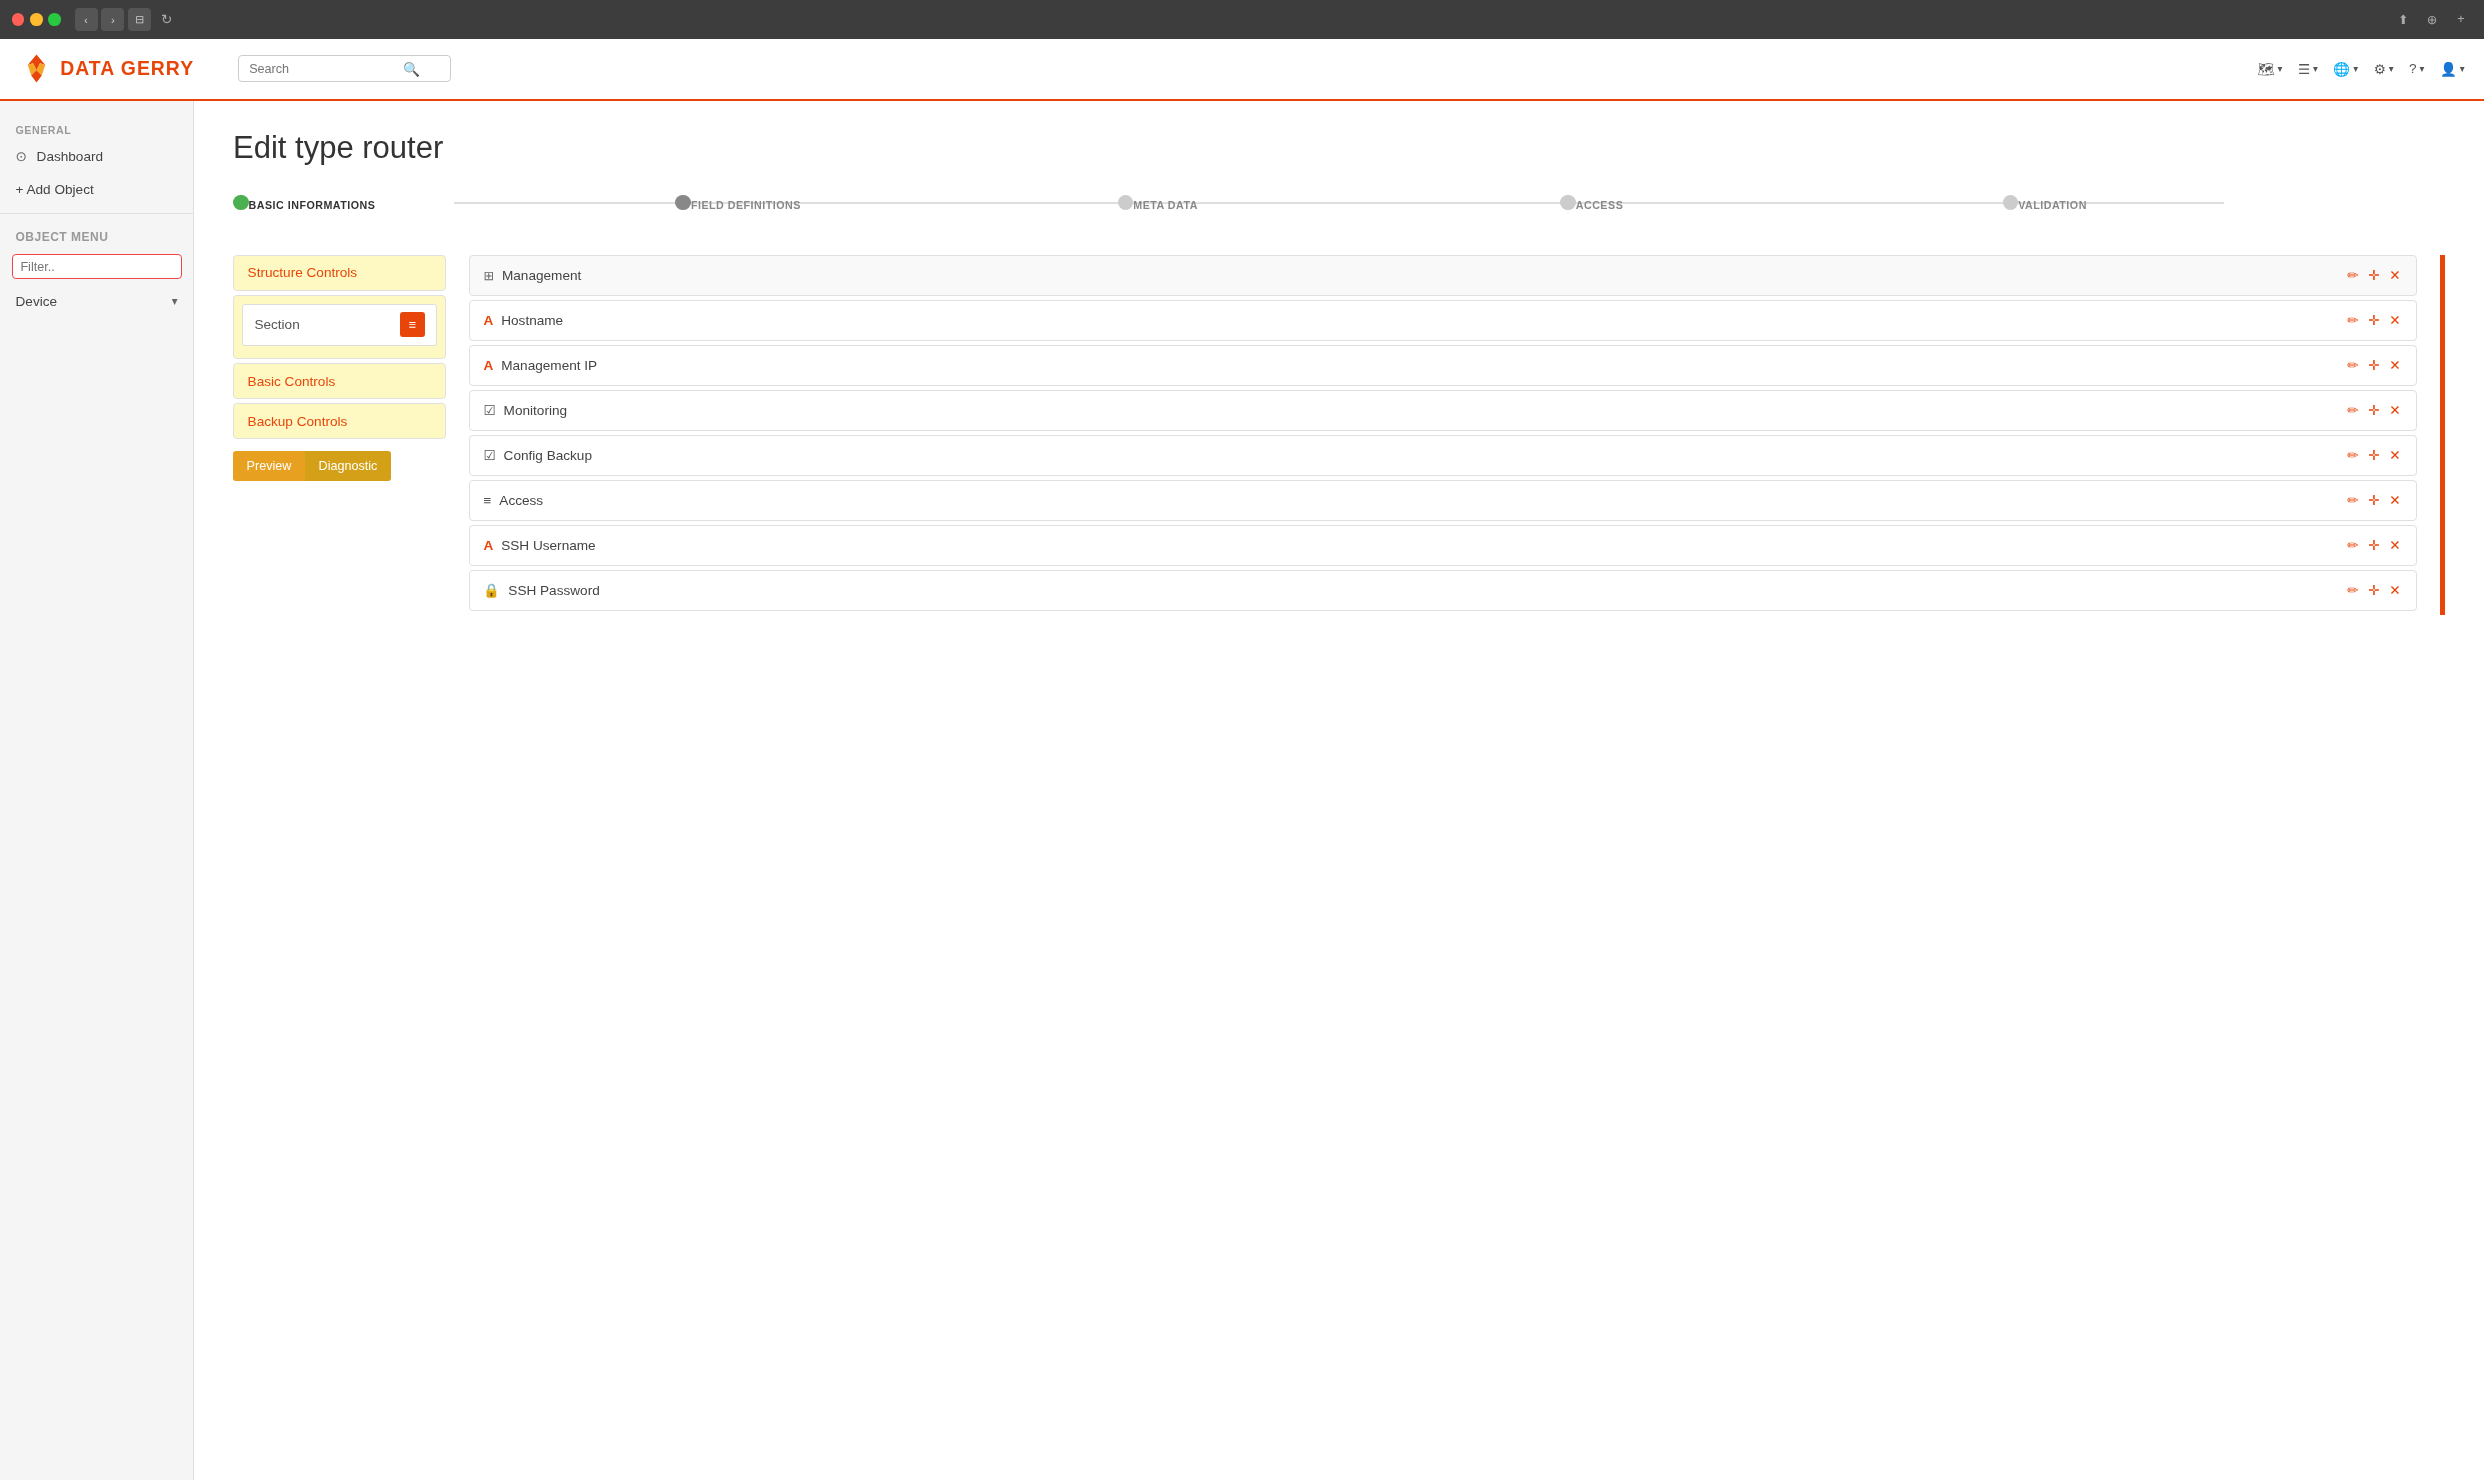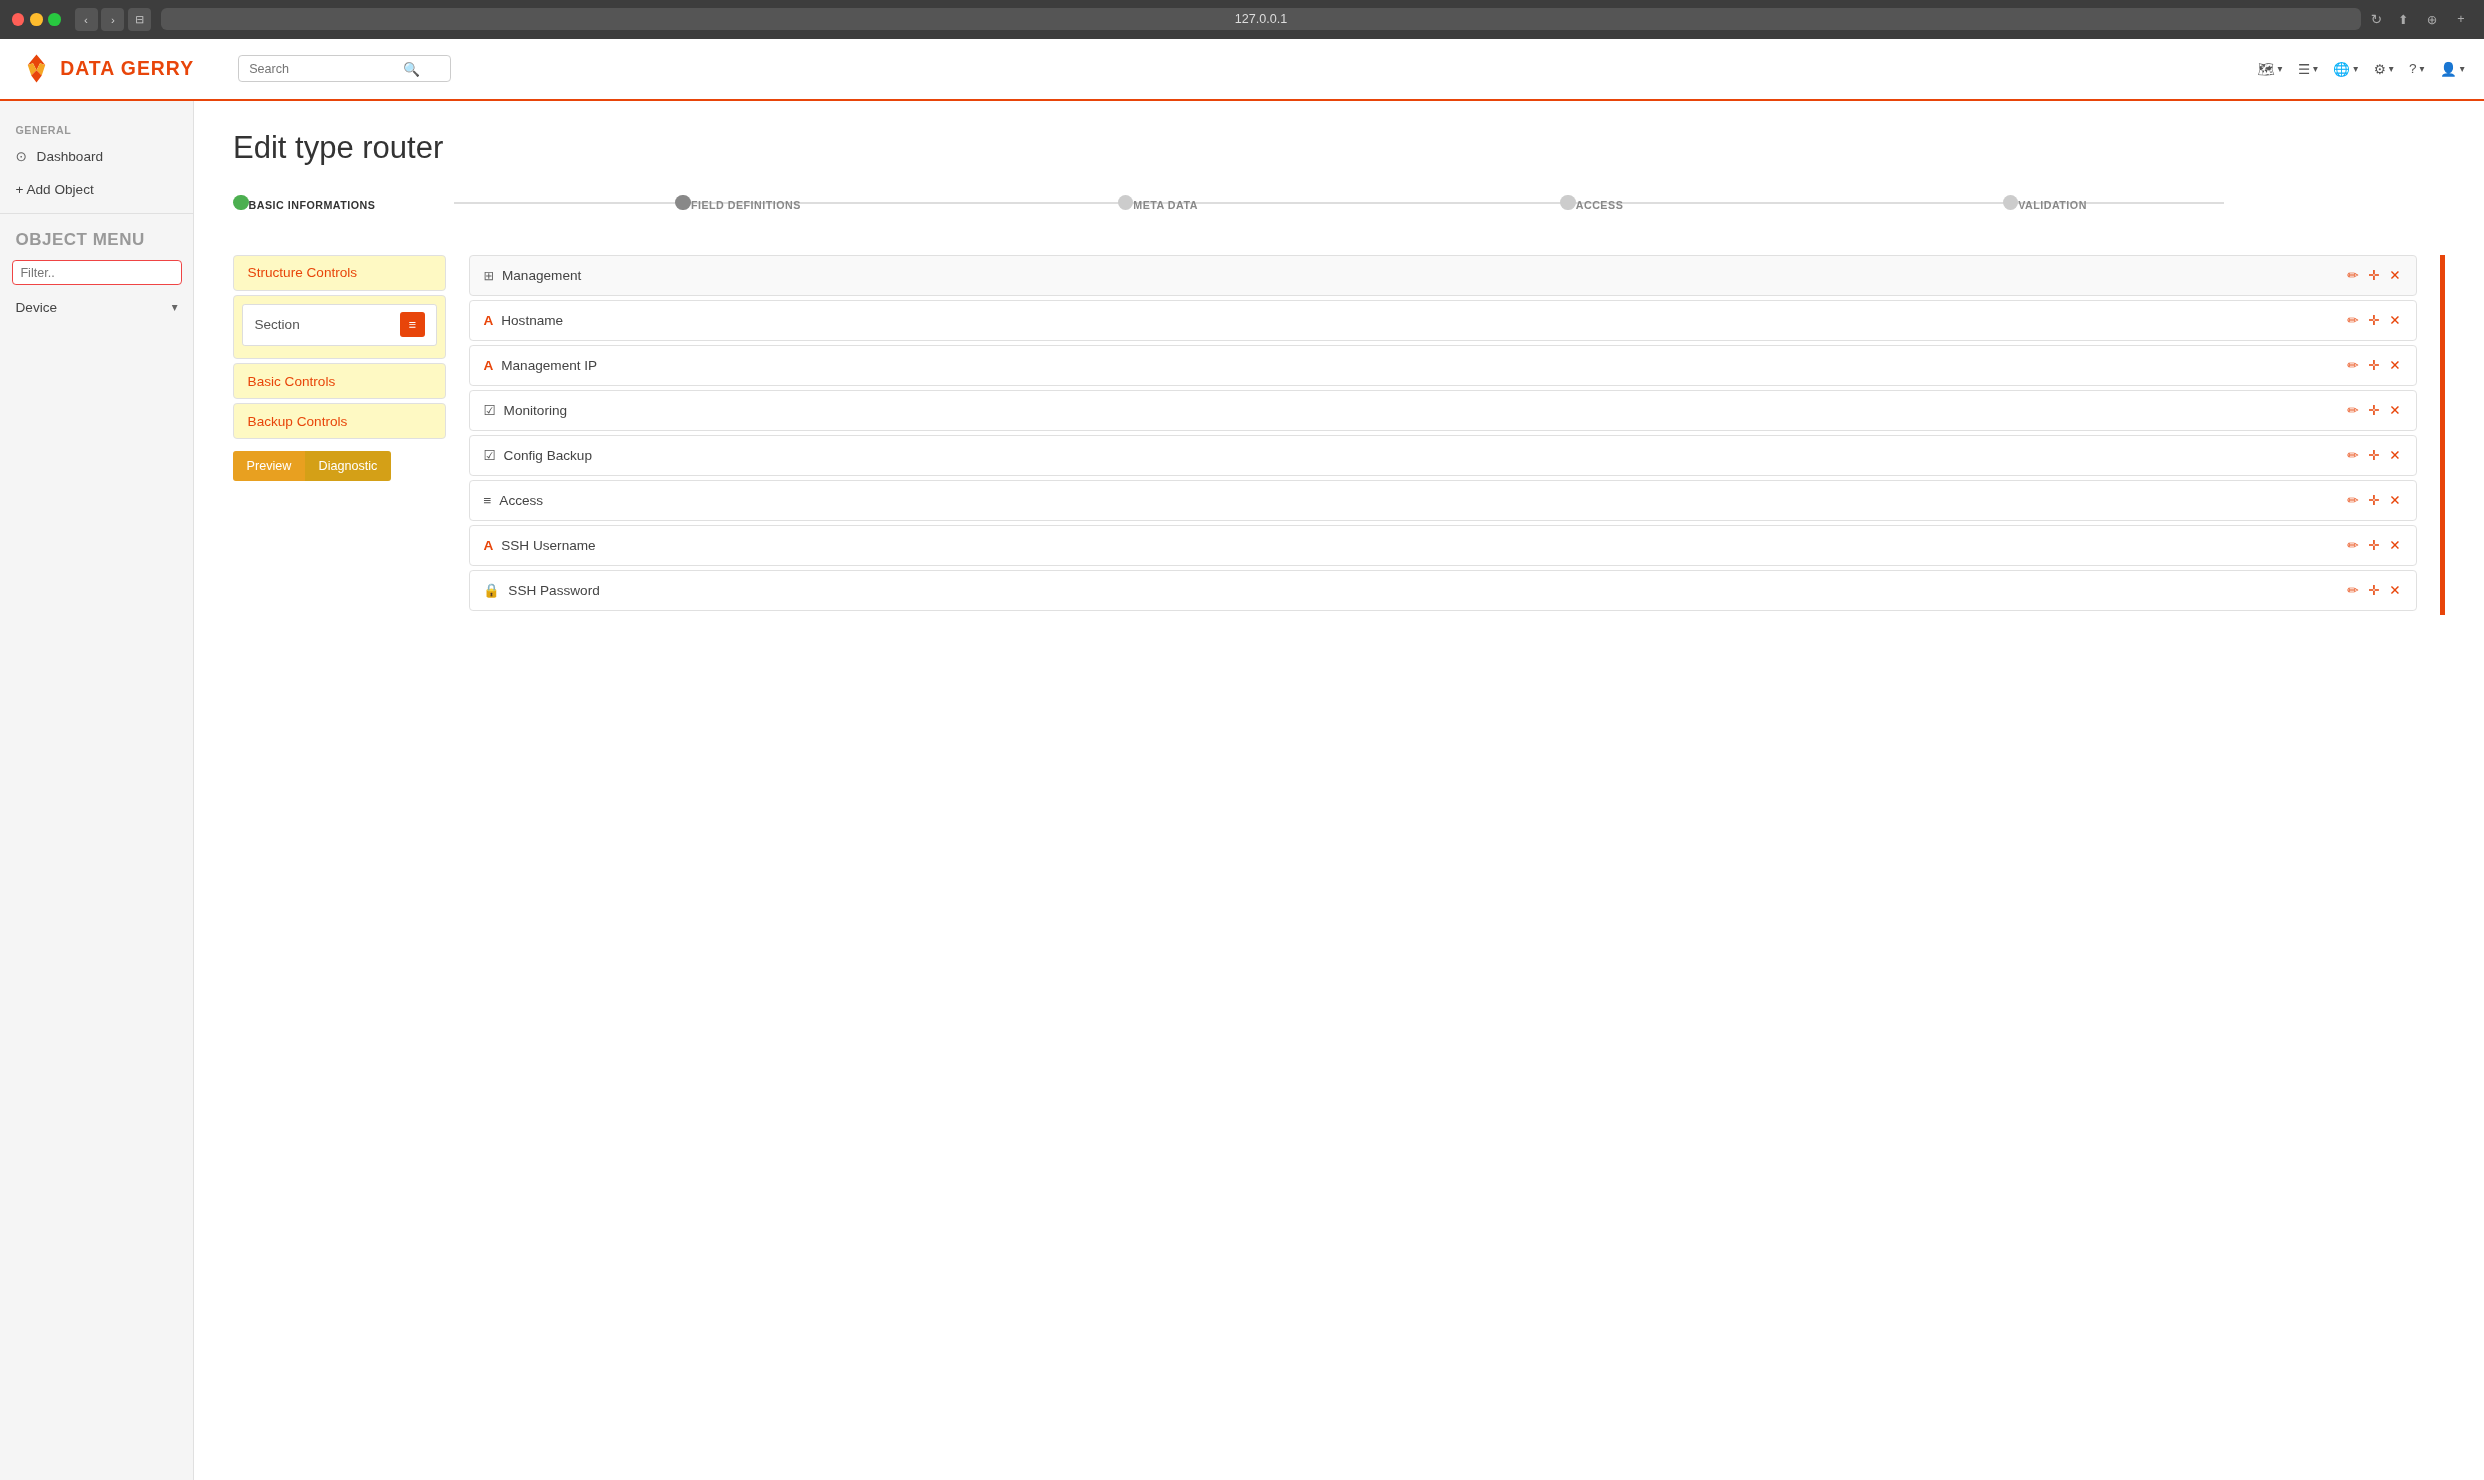--- a/index.html
+++ b/index.html
@@ -39,21 +39,21 @@
 
     
     .app-body { display: flex; flex: 1; overflow: hidden; }
 
     
     .sidebar { width: 194px; background: #f5f5f5; border-right: 1px solid #e0e0e0; padding: 15.5px 0; overflow-y: auto; flex-shrink: 0; }
     .sidebar-section-label { font-size: 10.7px; font-weight: 600; color: #999; padding: 7.8px 15.5px 3.9px; letter-spacing: 0.5px; }
     .sidebar-item { display: flex; align-items: center; gap: 9.7px; padding: 8.7px 15.5px; cursor: pointer; color: #444; font-size: 13.6px; }
     .sidebar-item-icon { font-size: 13.6px; color: #666; }
     .sidebar-divider { height: 1px; background: #e0e0e0; margin: 7.8px 0; }
-    .object-menu-label { font-size: 17px; font-weight: 600; color: #999; padding: 7.8px 15.5px 3.9px; letter-spacing: 0.5px; }
+    .object-menu-label { font-size: 12px; font-weight: 600; color: #999; padding: 7.8px 15.5px 3.9px; letter-spacing: 0.5px; }
     .filter-input { margin: 5.8px 11.6px; border: 1px solid #ef4444; border-radius: 3.9px; padding: 4.9px 7.8px; font-size: 12.6px; color: #1d4ed8; width: calc(100% - 23px); outline: none; }
     .sidebar-expandable { display: flex; align-items: center; justify-content: space-between; padding: 8.7px 15.5px; cursor: pointer; color: #444; font-size: 13.6px; }
     .expand-icon { color: #666; font-size: 11.6px; }
 
     
     .main-content { flex: 1; overflow-y: auto; padding: 29px 39px; background: #fff; }
     .page-title { font-size: 31px; font-weight: 300; color: #333; margin-bottom: 29px; }
 
     
     .wizard-steps { display: flex; align-items: flex-start; gap: 0; margin-bottom: 29px; padding-bottom: 9.7px; }
@@ -105,21 +105,20 @@
   <div class="traffic-lights">
     <div class="traffic-light tl-red"></div>
     <div class="traffic-light tl-yellow"></div>
     <div class="traffic-light tl-green"></div>
   </div>
   <div class="nav-buttons">
     <button class="nav-btn">‹</button>
     <button class="nav-btn">›</button>
     <button class="tab-btn">⊟</button>
   </div>
-  <div class="address-bar">127.0.0.1</div>
   <button class="reload-btn">↻</button>
   <div class="browser-actions">
     <button class="browser-action-btn">⬆</button>
     <button class="browser-action-btn">⊕</button>
     <button class="browser-action-btn">+</button>
   </div>
 </div>
 
 <div class="app-window">
 

